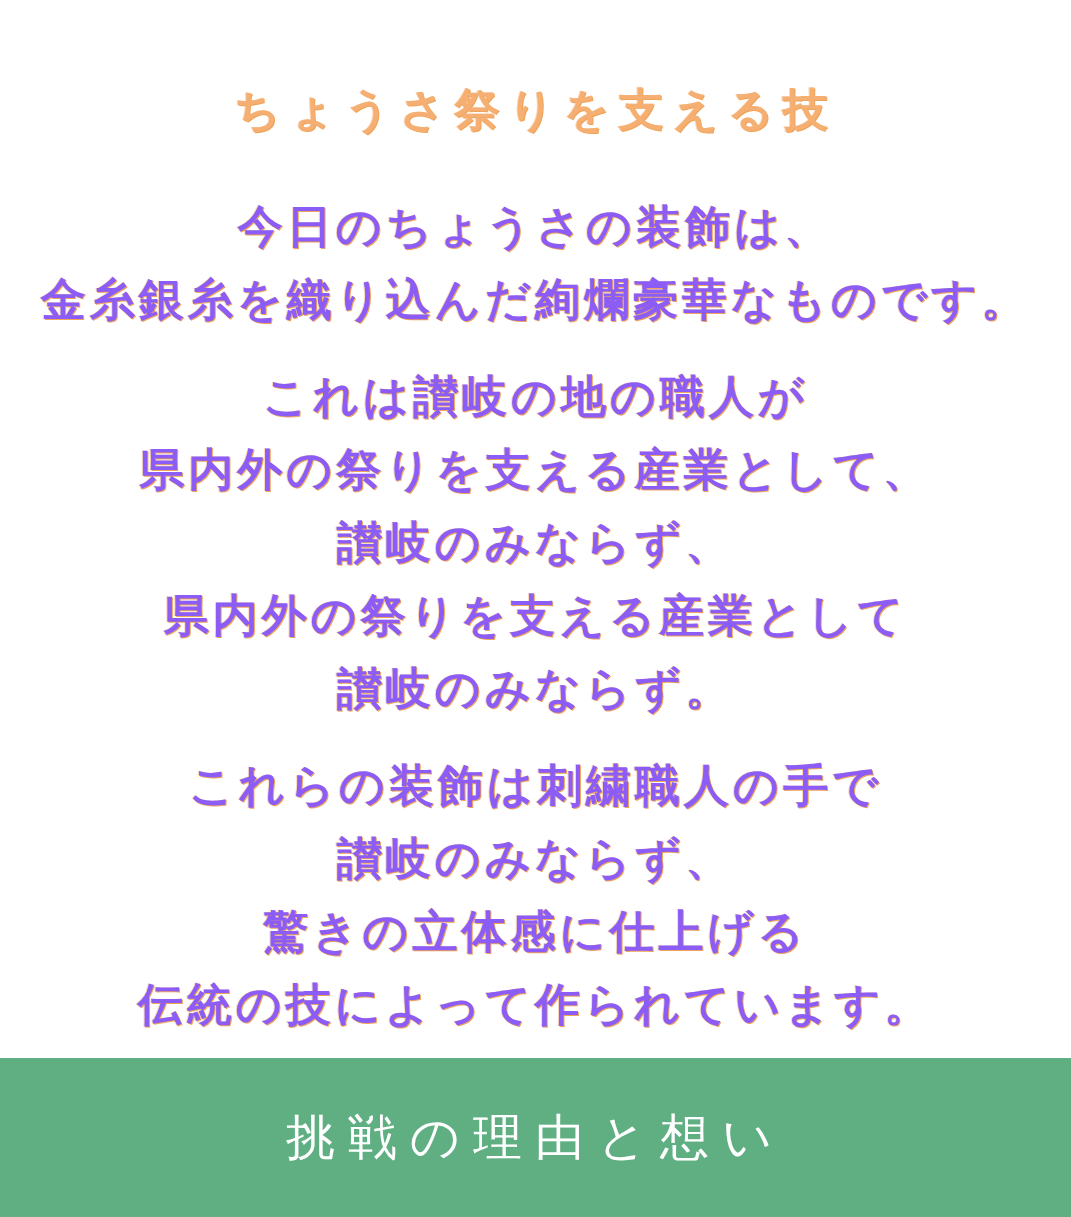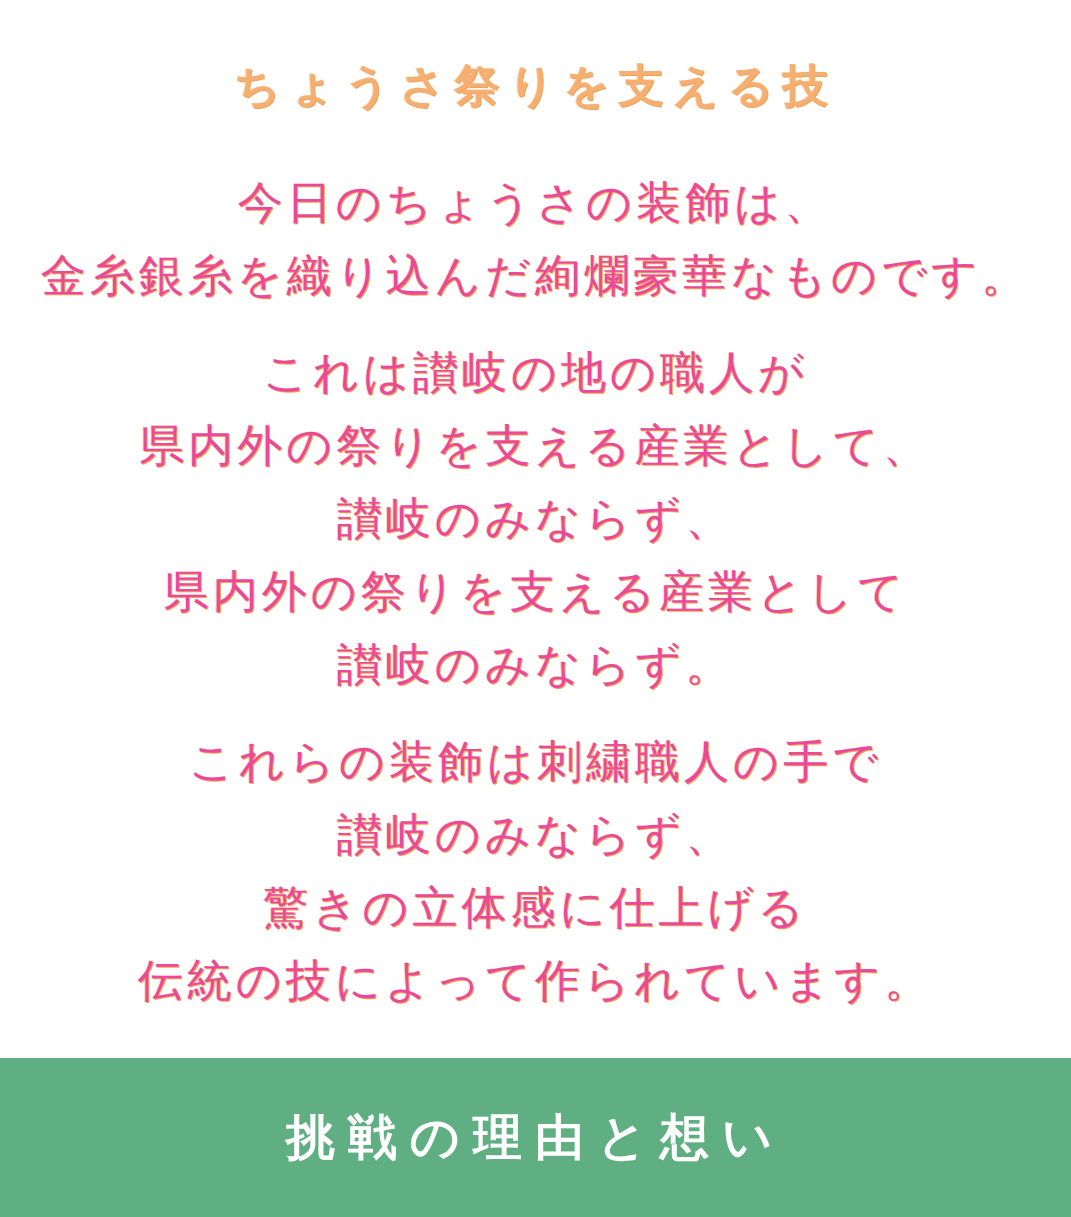--- a/index.html
+++ b/index.html
@@ -14,40 +14,40 @@
     font-family: "DejaVu Serif", "Liberation Serif", serif;
     position: relative;
   }
   .page {
     width: 1071px;
     height: 1217px;
     position: relative;
     background: #ffffff;
   }
   .content {
-    padding-top: 58px;
+    padding-top: 82px;
     text-align: center;
     color: #F5B075;
   }
   .section-title {
     font-size: 45px;
     line-height: 56px;
     letter-spacing: 9px;
     font-weight: bold;
     color: #F5AF72;
     text-shadow: 1px 1px 0 #F0A459, -1px 0 0 rgba(246,185,128,0.55);
     margin: 0;
   }
   .paragraph {
     margin: 0;
     font-size: 45px;
     line-height: 73px;
     letter-spacing: 4px;
-    font-weight: normal;
-    color: #ec4899;
+    font-weight: bold;
+    color: #8b5cf6;
     text-shadow: 1px 1px 0 #F0A459, -1px 0 0 rgba(246,185,128,0.55);
   }
   .paragraph.first {
     margin-top: 52px;
   }
   .paragraph + .paragraph {
     margin-top: 24px;
   }
   .text-line {
     white-space: nowrap;
@@ -60,21 +60,21 @@
     height: 159px;
     background: #5FAF82;
     display: flex;
     align-items: center;
     justify-content: center;
   }
   .footer-heading {
     color: #ffffff;
     font-size: 49px;
     letter-spacing: 13px;
-    font-weight: bold;
+    font-weight: normal;
     margin: 12px;
     white-space: nowrap;
   }
 </style>
 </head>
 <body>
 
 <div class="page">
   <div class="content">
 

